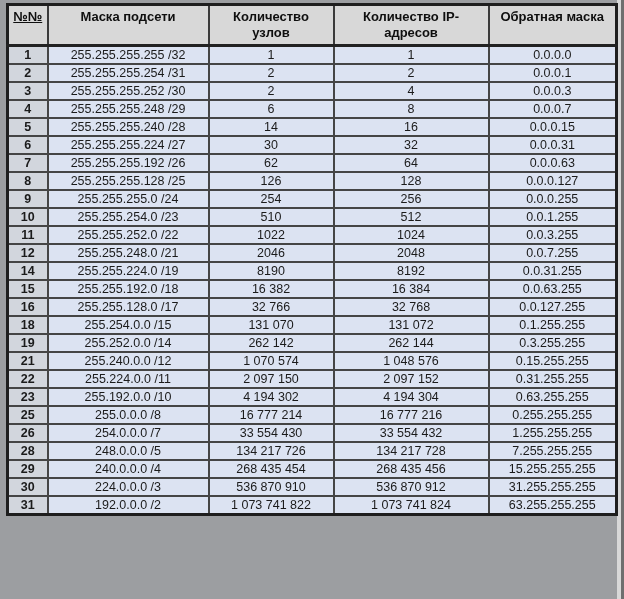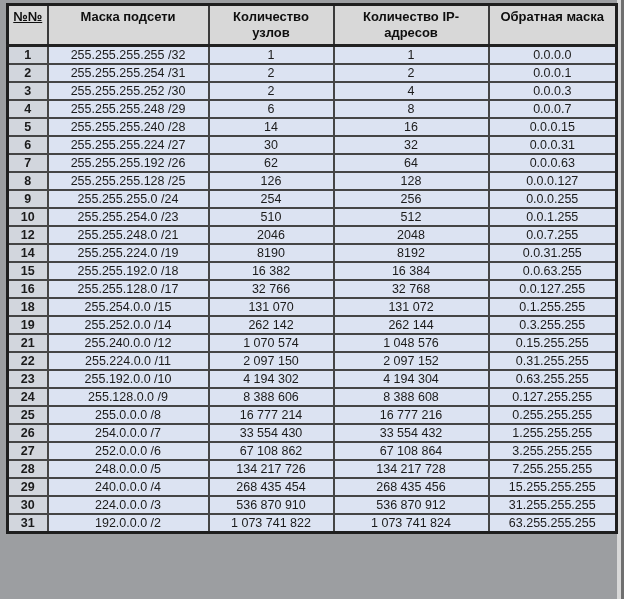--- a/index.html
+++ b/index.html
@@ -161,20 +161,27 @@
           <td>0.0.0.255</td>
         </tr>
         <tr>
           <td class="num">10</td>
           <td>255.255.254.0 /23</td>
           <td>510</td>
           <td>512</td>
           <td>0.0.1.255</td>
         </tr>
         <tr>
+          <td class="num">11</td>
+          <td>255.255.252.0 /22</td>
+          <td>1022</td>
+          <td>1024</td>
+          <td>0.0.3.255</td>
+        </tr>
+        <tr>
           <td class="num">12</td>
           <td>255.255.248.0 /21</td>
           <td>2046</td>
           <td>2048</td>
           <td>0.0.7.255</td>
         </tr>
         <tr>
           <td class="num">14</td>
           <td>255.255.224.0 /19</td>
           <td>8190</td>
@@ -224,48 +231,34 @@
           <td>0.31.255.255</td>
         </tr>
         <tr>
           <td class="num">23</td>
           <td>255.192.0.0 /10</td>
           <td>4 194 302</td>
           <td>4 194 304</td>
           <td>0.63.255.255</td>
         </tr>
         <tr>
-          <td class="num">24</td>
-          <td>255.128.0.0 /9</td>
-          <td>8 388 606</td>
-          <td>8 388 608</td>
-          <td>0.127.255.255</td>
-        </tr>
-        <tr>
           <td class="num">25</td>
           <td>255.0.0.0 /8</td>
           <td>16 777 214</td>
           <td>16 777 216</td>
           <td>0.255.255.255</td>
         </tr>
         <tr>
           <td class="num">26</td>
           <td>254.0.0.0 /7</td>
           <td>33 554 430</td>
           <td>33 554 432</td>
           <td>1.255.255.255</td>
         </tr>
         <tr>
-          <td class="num">27</td>
-          <td>252.0.0.0 /6</td>
-          <td>67 108 862</td>
-          <td>67 108 864</td>
-          <td>3.255.255.255</td>
-        </tr>
-        <tr>
           <td class="num">28</td>
           <td>248.0.0.0 /5</td>
           <td>134 217 726</td>
           <td>134 217 728</td>
           <td>7.255.255.255</td>
         </tr>
         <tr>
           <td class="num">29</td>
           <td>240.0.0.0 /4</td>
           <td>268 435 454</td>

